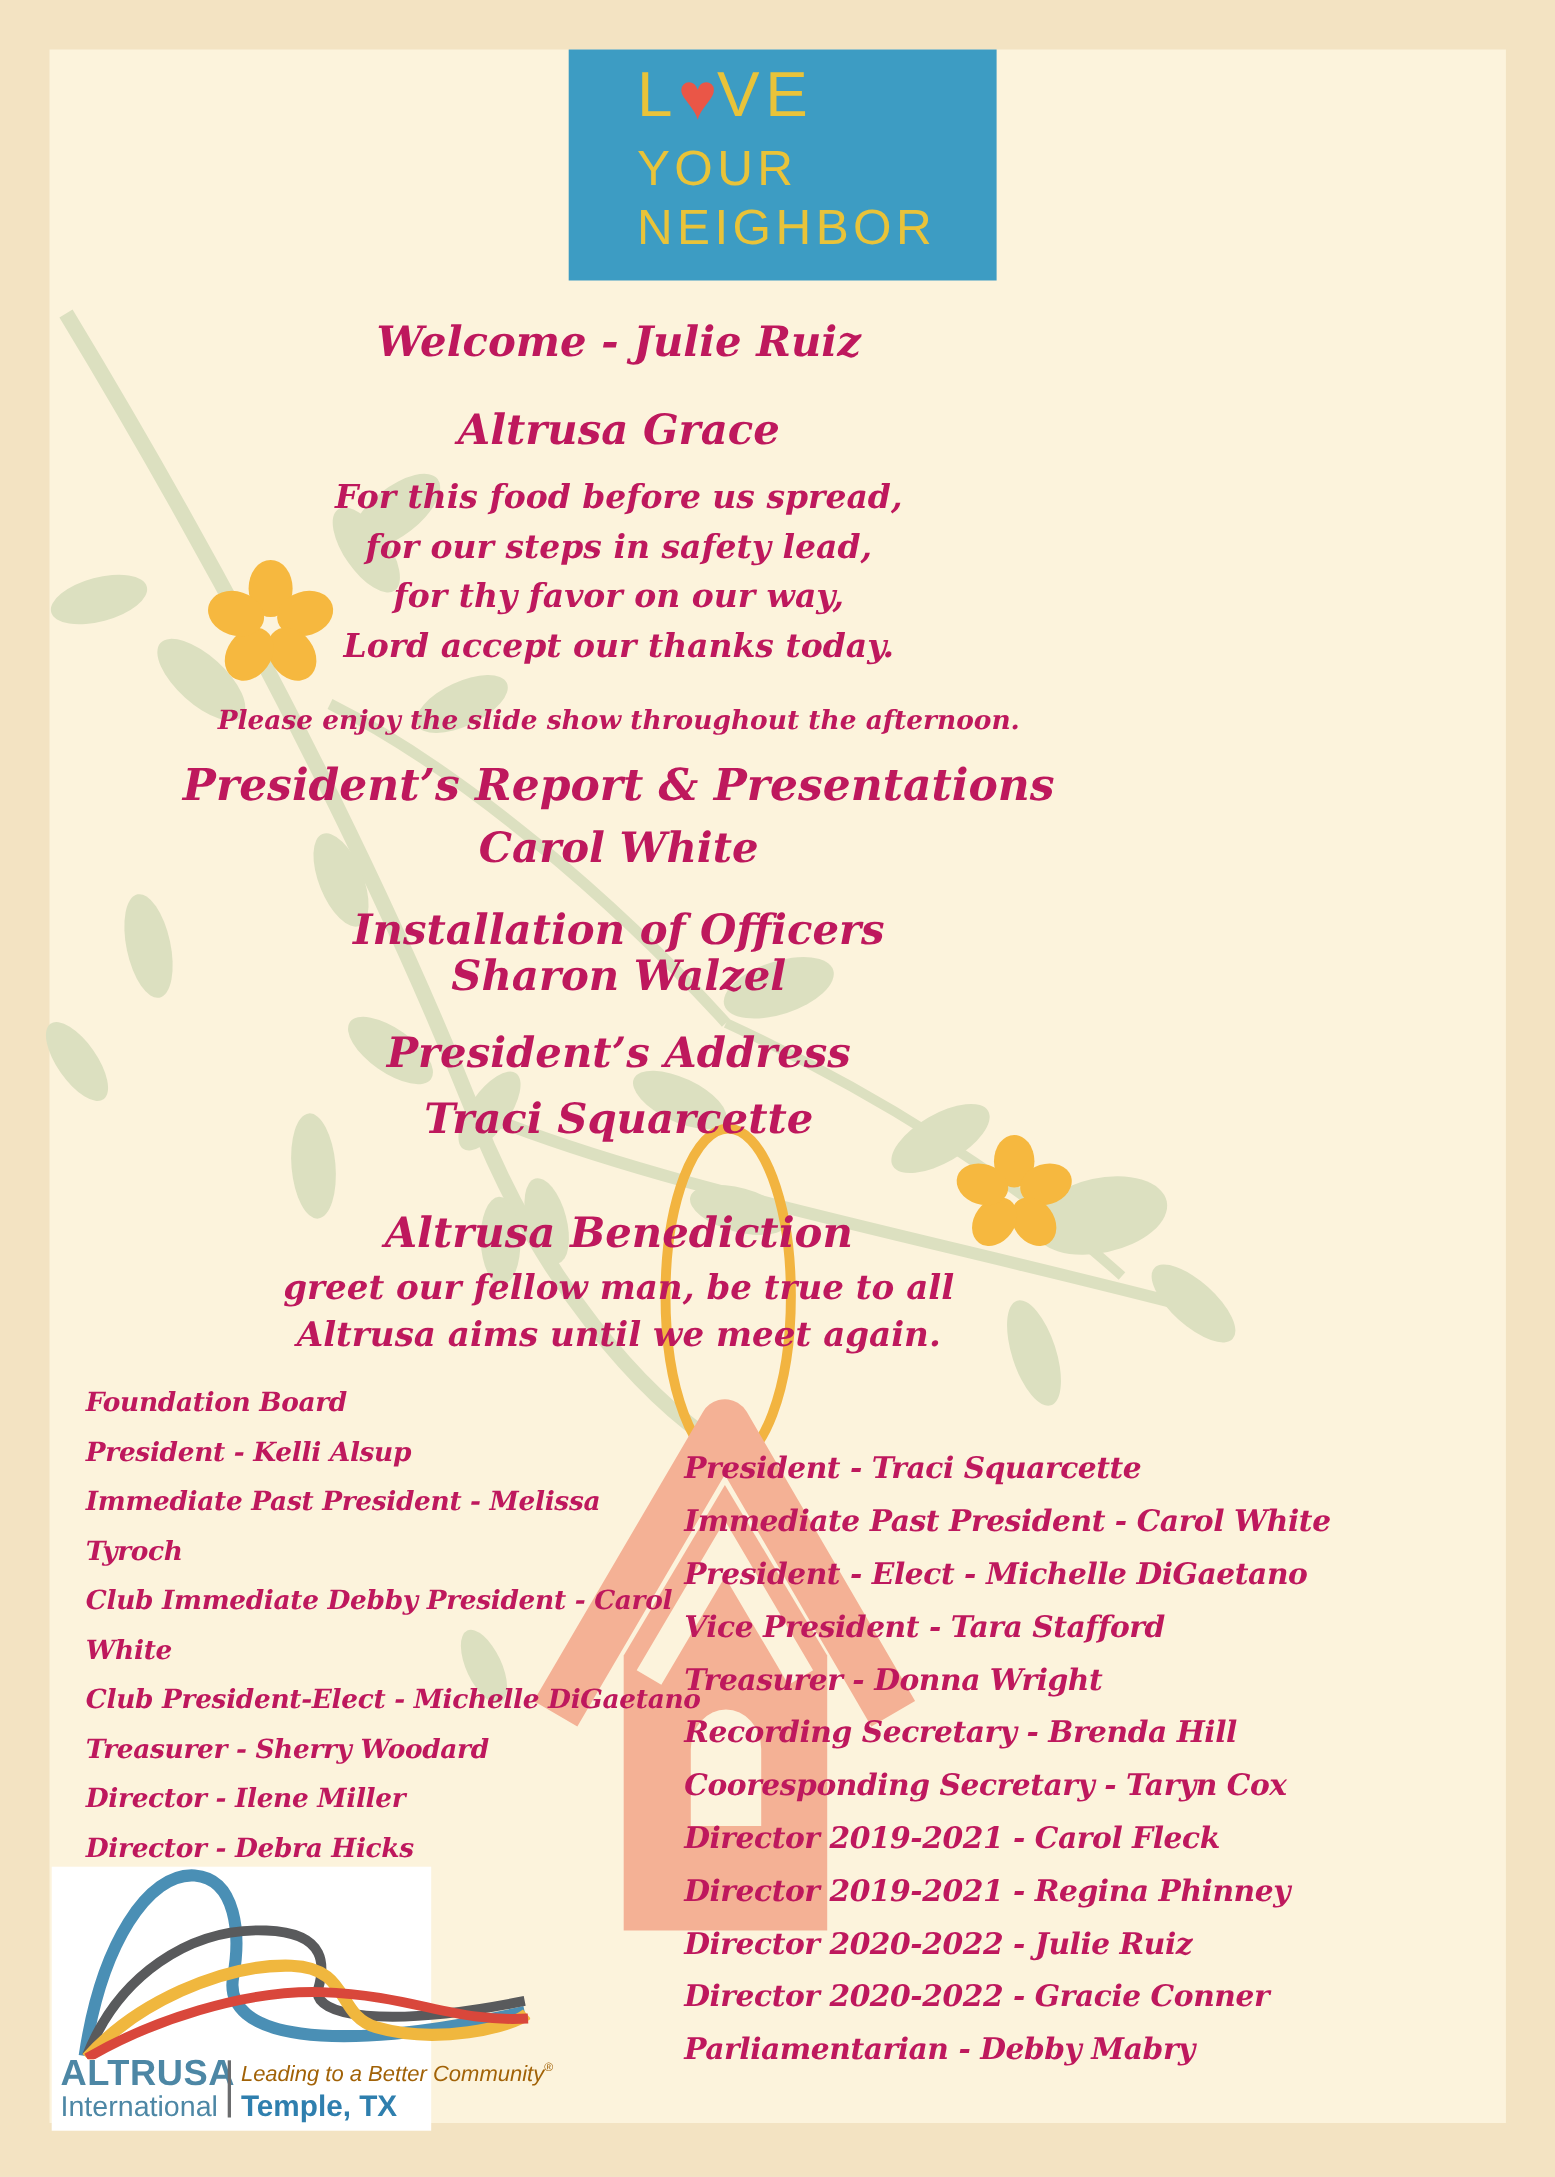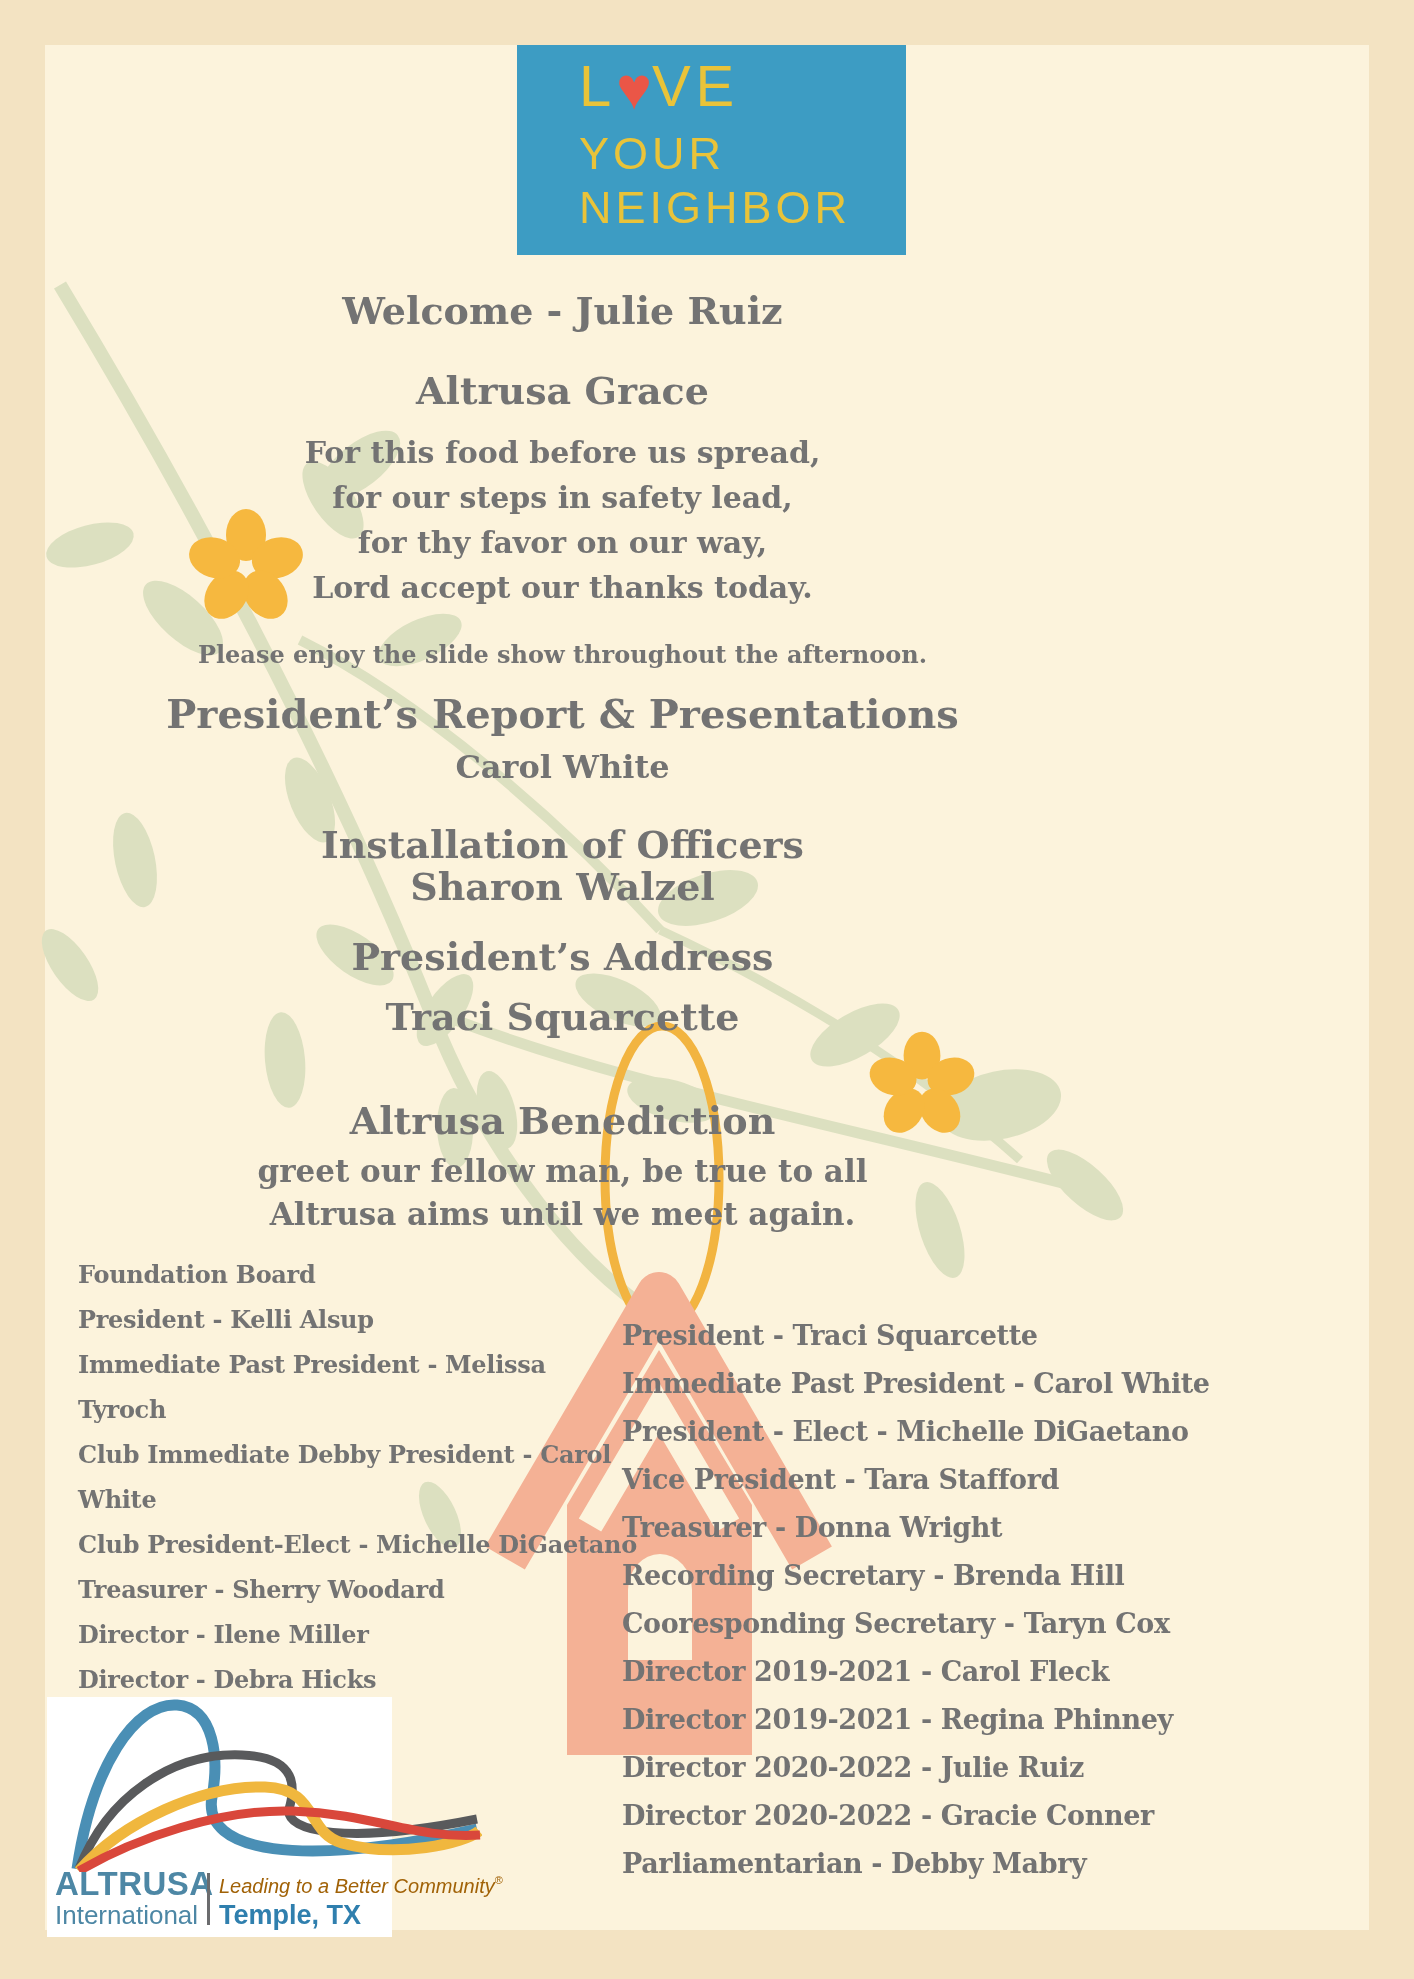--- a/index.html
+++ b/index.html
@@ -6,21 +6,21 @@
   #page{
     position:relative;width:1414px;height:1979px;overflow:hidden;
     background:#f3e3c2;
     font-family:"DejaVu Serif", "Liberation Serif", serif;
   }
   #panel{
     position:absolute;left:45px;top:45px;right:45px;bottom:49px;
     background:#fcf3dc;
   }
   #decor{position:absolute;left:0;top:0;width:1414px;height:1979px;pointer-events:none;}
-  .txt{color:#737373;font-weight:bold;}
+  .txt{color:#be185d;font-weight:bold;font-style:italic;}
   .center-line{position:absolute;left:45px;width:1035px;text-align:center;z-index:3;}
   #banner{
     position:absolute;left:517px;top:45px;width:389px;height:210px;
     background:#3d9cc3;z-index:3;
     font-family:"Liberation Sans", sans-serif;color:#e9c339;
     padding:0;box-sizing:border-box;
   }
   #banner .bline{margin-left:62px;letter-spacing:4px;line-height:1.0;}
   #banner .l1{font-size:58px;margin-top:12px;letter-spacing:5px;}
   #banner .l1 .heart{color:#ea5647;font-size:60px;letter-spacing:0;vertical-align:-3px;}
@@ -121,21 +121,21 @@
   <div class="center-line txt" style="top:368px;font-size:38px;">Altrusa Grace</div>
   <div class="center-line txt grace-lines" style="top:430px;font-size:30px;line-height:45px;">
     <div>For this food before us spread,</div>
     <div>for our steps in safety lead,</div>
     <div>for thy favor on our way,</div>
     <div>Lord accept our thanks today.</div>
   </div>
   <div class="center-line txt" style="top:640px;font-size:24px;">Please enjoy the slide show throughout the afternoon.</div>
 
   <div class="center-line txt" style="top:690px;font-size:40px;">President’s Report &amp; Presentations</div>
-  <div class="center-line txt" style="top:748px;font-size:32px;">Carol White</div>
+  <div class="center-line txt" style="top:748px;font-size:38px;">Carol White</div>
 
   <div class="center-line txt" style="top:822px;font-size:38px;">Installation of Officers</div>
   <div class="center-line txt" style="top:864px;font-size:38px;">Sharon Walzel</div>
 
   <div class="center-line txt" style="top:934px;font-size:38px;">President’s Address</div>
   <div class="center-line txt" style="top:994px;font-size:38px;">Traci Squarcette</div>
 
   <div class="center-line txt" style="top:1098px;font-size:38px;">Altrusa Benediction</div>
   <div class="center-line txt bene-lines" style="top:1150px;font-size:31px;line-height:43px;">
     <div>greet our fellow man, be true to all</div>

